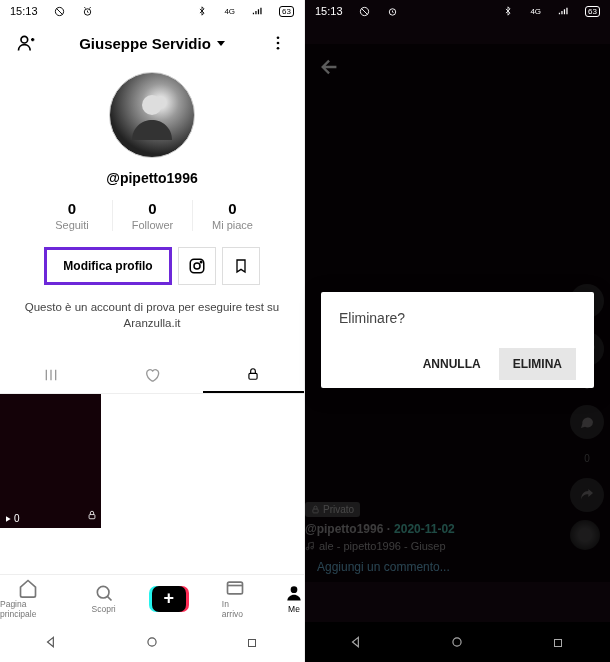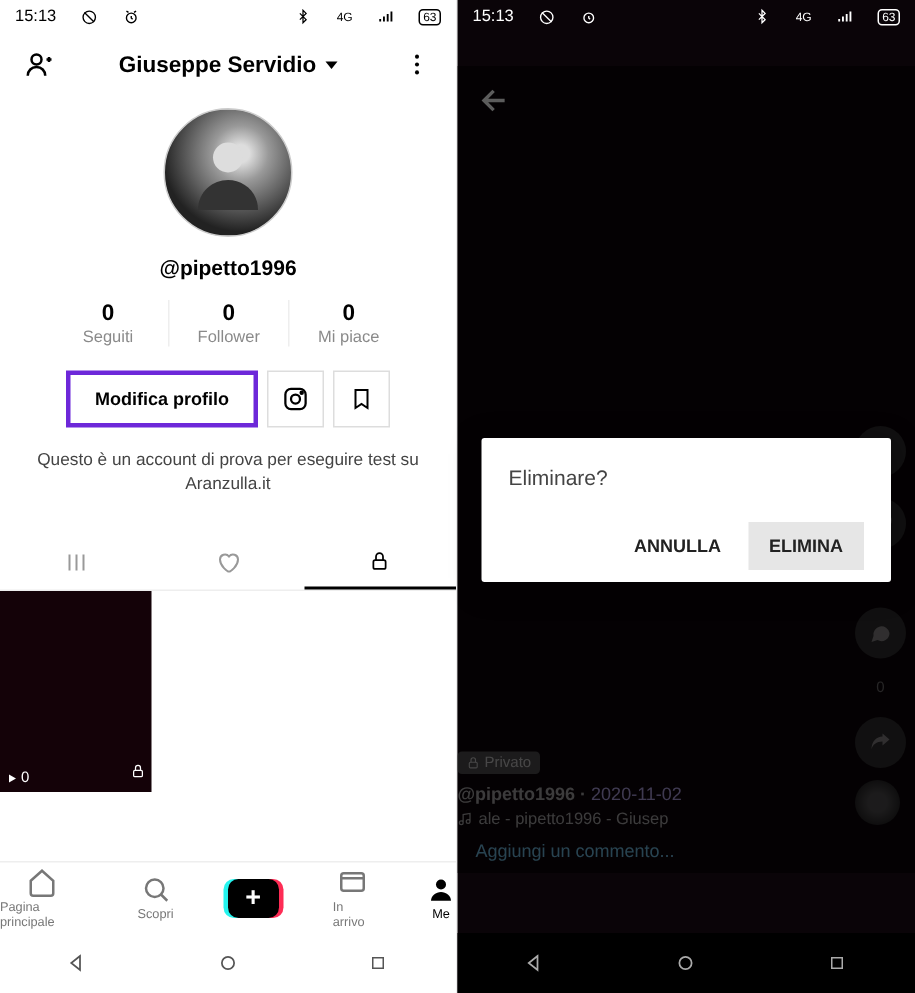--- a/index.html
+++ b/index.html
@@ -67,21 +67,21 @@
   .dlg-btn { font-size:12px; font-weight:700; padding:9px 14px; background:none; border:none; cursor:pointer; color:#222; }
   .dlg-btn.primary { background:#e6e6e6; }
 
   .side-actions { position:absolute; right:6px; bottom:110px; display:flex; flex-direction:column; align-items:center; gap:14px; color:#888; opacity:0.6;}
   .side-btn { width:34px; height:34px; border-radius:50%; background:#3a3a3a; display:flex; align-items:center; justify-content:center; font-size:16px; cursor:pointer;}
   .side-count { font-size:10px; }
 
   .vid-meta { position:absolute; left:0; bottom:70px; color:#bbb; opacity:0.7;}
   .priv-badge { display:inline-flex; align-items:center; gap:3px; background:#555; color:#ddd; font-size:10px; padding:2px 6px; border-radius:3px; }
   .vid-user { font-size:12px; font-weight:600; margin-top:4px; }
-  .vid-date { font-weight:400; color:#c4b5fd; }
+  .vid-date { font-weight:700; color:#5eead4; }
   .vid-sound { font-size:11px; margin-top:4px; display:flex; align-items:center; gap:4px;}
   .disc { position:absolute; right:10px; bottom:72px; width:30px; height:30px; border-radius:50%; background:radial-gradient(circle,#555 30%,#222 80%); opacity:0.7;}
 
   .comment-bar { position:absolute; left:0; right:0; bottom:40px; height:30px; display:flex; align-items:center; padding:0 12px; font-size:12px; color:#7dd3fc; opacity:0.7;}
 </style>
 </head>
 <body>
 
 <div class="container">
 

